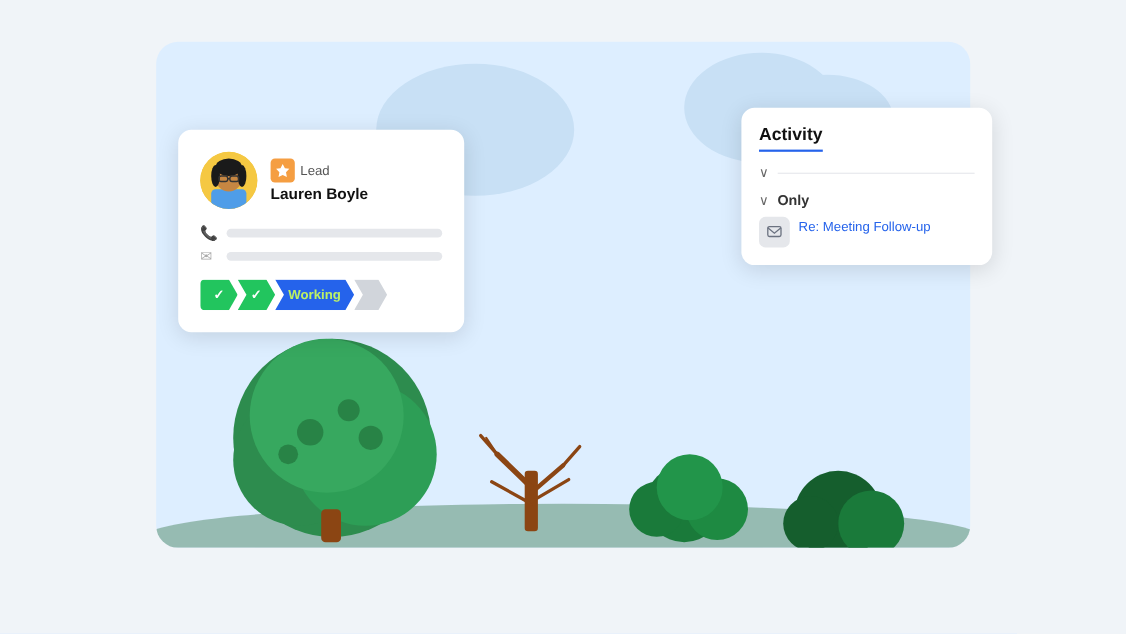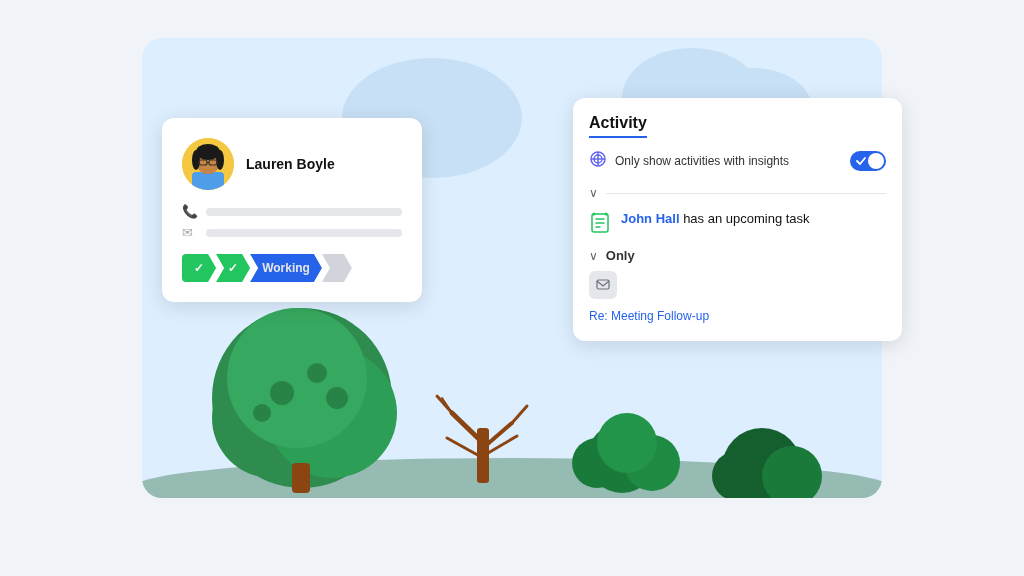--- a/index.html
+++ b/index.html
@@ -166,34 +166,34 @@
       border-radius: 4px 0 0 4px;
     }
 
     .step-done {
       background: #22c55e;
       color: white;
     }
 
     .step-active {
       background: #2563eb;
-      color: #e5e5e5;
+      color: #bef264;
     }
 
     .step-inactive {
       background: #d1d5db;
       color: #9ca3af;
     }
 
     
     .activity-panel {
       position: absolute;
       top: 60px;
       right: 20px;
-      width: 329px;
+      width: 228px;
       background: #fff;
       border-radius: 12px;
       box-shadow: 0 4px 20px rgba(0,0,0,0.12);
       padding: 16px;
       z-index: 10;
     }
 
     .activity-title {
       font-size: 16px;
       font-weight: 700;
@@ -301,21 +301,20 @@
     .today-label {
       font-size: 13px;
       font-weight: 600;
       color: #333;
     }
 
     .email-item {
       display: flex;
       align-items: flex-start;
       gap: 8px;
-      flex-direction: column;
     }
 
     .email-icon-box {
       width: 28px;
       height: 28px;
       background: #e5e7eb;
       border-radius: 6px;
       display: flex;
       align-items: center;
       justify-content: center;
@@ -412,20 +411,28 @@
           <ellipse cx="14" cy="22" rx="4" ry="10" fill="#1a1a1a"></ellipse>
           <ellipse cx="38" cy="22" rx="4" ry="10" fill="#1a1a1a"></ellipse>
 
           <rect x="17" y="22" width="8" height="5" rx="2" fill="none" stroke="#333" stroke-width="1.2"></rect>
           <rect x="27" y="22" width="8" height="5" rx="2" fill="none" stroke="#333" stroke-width="1.2"></rect>
           <line x1="25" y1="24.5" x2="27" y2="24.5" stroke="#333" stroke-width="1.2"></line>
         </svg>
       </div>
 
       <div class="lead-info">
+        <div class="lead-badge">
+          <div class="lead-icon-box">
+            <svg width="14" height="14" viewBox="0 0 14 14" fill="none" xmlns="http://www.w3.org/2000/svg">
+              <polygon points="7,1 9,5 13,5.5 10,8.5 10.8,13 7,11 3.2,13 4,8.5 1,5.5 5,5" fill="white"></polygon>
+            </svg>
+          </div>
+          <span class="lead-label">Lead</span>
+        </div>
         <div class="lead-name">Lauren Boyle</div>
       </div>
     </div>
 
     <div class="lead-fields">
       <div class="lead-field-row">
         <span class="field-icon">📞</span>
         <div class="field-bar"></div>
       </div>
       <div class="lead-field-row">
@@ -439,61 +446,28 @@
       <div class="step step-done">✓</div>
       <div class="step step-active">Working</div>
       <div class="step step-inactive" style="width:30px;"></div>
     </div>
   </div>
 
   <div class="activity-panel">
     <div class="activity-title">Activity</div>
 
     
-    <div class="activity-filter">
-      <span class="filter-icon">
-        <svg width="18" height="18" viewBox="0 0 18 18" fill="none" xmlns="http://www.w3.org/2000/svg">
-          <circle cx="9" cy="9" r="7" stroke="#6366f1" stroke-width="1.5" fill="none"></circle>
-          <circle cx="9" cy="9" r="4" stroke="#6366f1" stroke-width="1.5" fill="none"></circle>
-          <line x1="9" y1="2" x2="9" y2="16" stroke="#6366f1" stroke-width="1.5"></line>
-          <line x1="2" y1="9" x2="16" y2="9" stroke="#6366f1" stroke-width="1.5"></line>
-        </svg>
-      </span>
-      <span class="filter-text">Only show activities with insights</span>
-      <div class="toggle">
-        <div class="toggle-knob"></div>
-
-        <svg style="position:absolute;left:5px;top:4px;" width="12" height="12" viewBox="0 0 12 12" fill="none" xmlns="http://www.w3.org/2000/svg">
-          <polyline points="2,6 5,9 10,3" stroke="white" stroke-width="1.8" stroke-linecap="round" stroke-linejoin="round"></polyline>
-        </svg>
-      </div>
-    </div>
 
     
     <div class="divider-row">
       <span class="chevron">∨</span>
       <div class="divider-line"></div>
     </div>
 
     
-    <div class="activity-item">
-      <span class="task-icon">
-        <svg width="22" height="22" viewBox="0 0 22 22" fill="none" xmlns="http://www.w3.org/2000/svg">
-          <rect x="3" y="2" width="16" height="18" rx="2" stroke="#22c55e" stroke-width="1.5" fill="none"></rect>
-          <line x1="7" y1="7" x2="15" y2="7" stroke="#22c55e" stroke-width="1.5" stroke-linecap="round"></line>
-          <line x1="7" y1="11" x2="15" y2="11" stroke="#22c55e" stroke-width="1.5" stroke-linecap="round"></line>
-          <line x1="7" y1="15" x2="11" y2="15" stroke="#22c55e" stroke-width="1.5" stroke-linecap="round"></line>
-          <circle cx="5" cy="2" r="1.5" fill="#22c55e"></circle>
-          <circle cx="17" cy="2" r="1.5" fill="#22c55e"></circle>
-        </svg>
-      </span>
-      <div class="activity-text">
-        <span class="name-link">John Hall</span><span> has an upcoming task</span>
-      </div>
-    </div>
 
     
     <div class="today-section">
       <div class="today-header">
         <span class="chevron">∨</span>
         <span class="today-label">Only</span>
       </div>
 
       <div class="email-item">
         <div class="email-icon-box">

